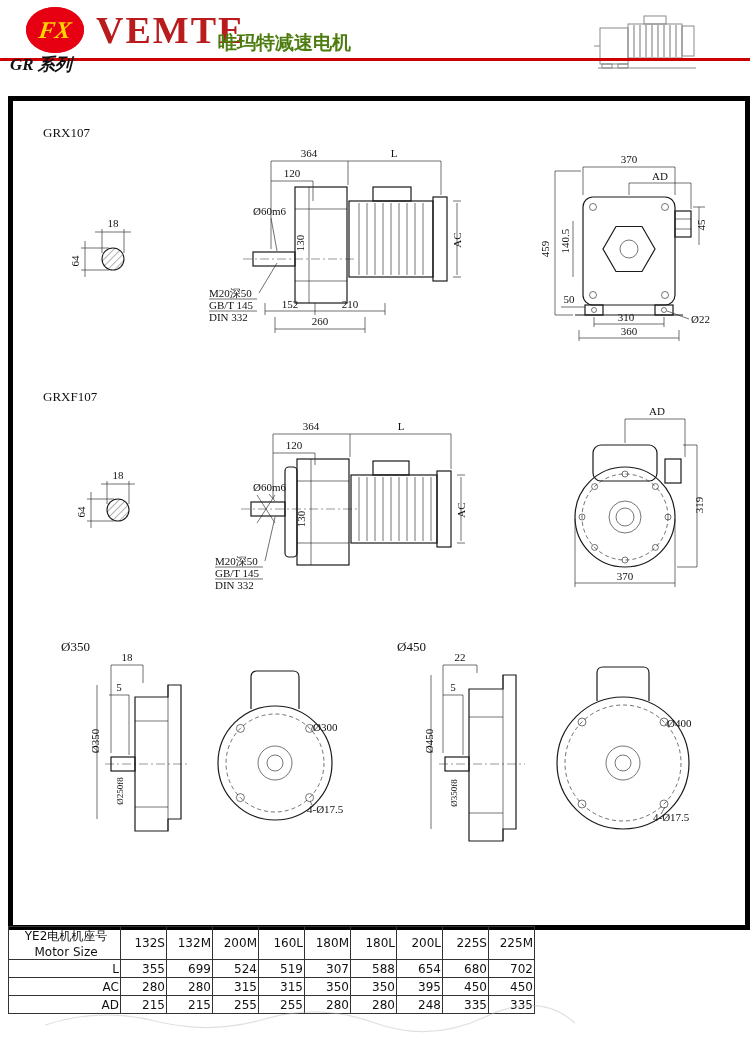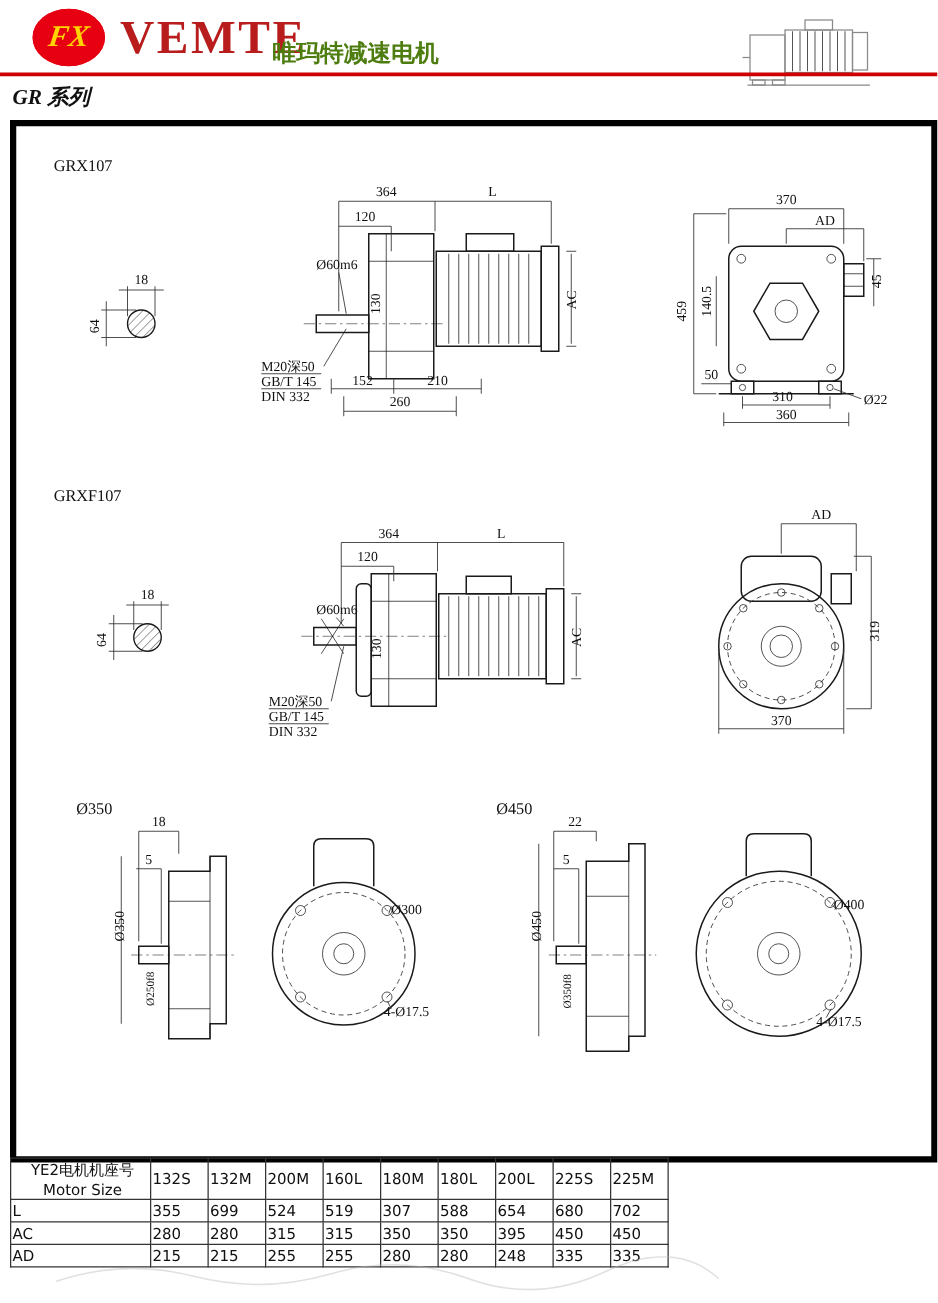--- a/index.html
+++ b/index.html
@@ -7,38 +7,38 @@
        font-family:"Liberation Sans",sans-serif;color:#111}
   
   .logo{position:absolute;left:26px;top:7px;width:58px;height:46px;background:#e60012;
         border-radius:50%;display:flex;align-items:center;justify-content:center;
         box-shadow:inset 0 0 0 2px #e60012}
   .logo span{color:#ffd400;font:italic 700 24px "Liberation Serif",serif;transform:skewX(-8deg)}
   .brand{position:absolute;left:96px;top:8px;font:700 38px "Liberation Serif",serif;
          color:#b91c1c;letter-spacing:2px}
   .subtitle{position:absolute;left:218px;top:30px;font:700 19px "Liberation Sans",sans-serif;color:#4d7c0f}
   .redline{position:absolute;left:0;top:58px;width:750px;height:3px;background:#c00}
-  .series{position:absolute;left:10px;top:66px;font:italic 700 17px "Liberation Serif",serif}
+  .series{position:absolute;left:10px;top:53px;font:italic 700 17px "Liberation Serif",serif}
   .thumb{position:absolute;left:592px;top:12px}
   
   .frame{position:absolute;left:8px;top:96px;width:732px;height:824px;border:5px solid #000000}
   .sect{position:absolute;left:0}
   
   .ol{stroke:#1a1a1a;stroke-width:1.2;fill:none}
   .th{stroke:#1a1a1a;stroke-width:.6;fill:none}
   .dl{stroke:#333;stroke-width:.7;fill:none}
   .cl{stroke:#555;stroke-width:.6;fill:none;stroke-dasharray:9 3 2 3}
   .bc{stroke:#333;stroke-width:.7;fill:none;stroke-dasharray:4 3}
   text.dim{font:11px "Liberation Serif",serif;fill:#111}
   text.dims{font:9px "Liberation Serif",serif;fill:#111}
   text.ttl{font:13px "Liberation Serif",serif;fill:#111}
   
   .spec-table{position:absolute;left:8px;top:926px;border-collapse:collapse;
               font:12px "DejaVu Sans",sans-serif}
-  .spec-table td{border:1px solid #333;text-align:left;min-width:43px;height:17px;padding:0 1px}
+  .spec-table td{border:1px solid #333;text-align:right;min-width:43px;height:17px;padding:0 1px}
   .spec-table tr:first-child td{height:32px}
   .spec-table .th-name{min-width:106px;text-align:center;padding-left:4px}
   
   .mark{position:absolute;left:40px;top:1005px;opacity:.45}
 </style>
 </head>
 <body>
 
 <div class="logo">
   <span>FX</span>

